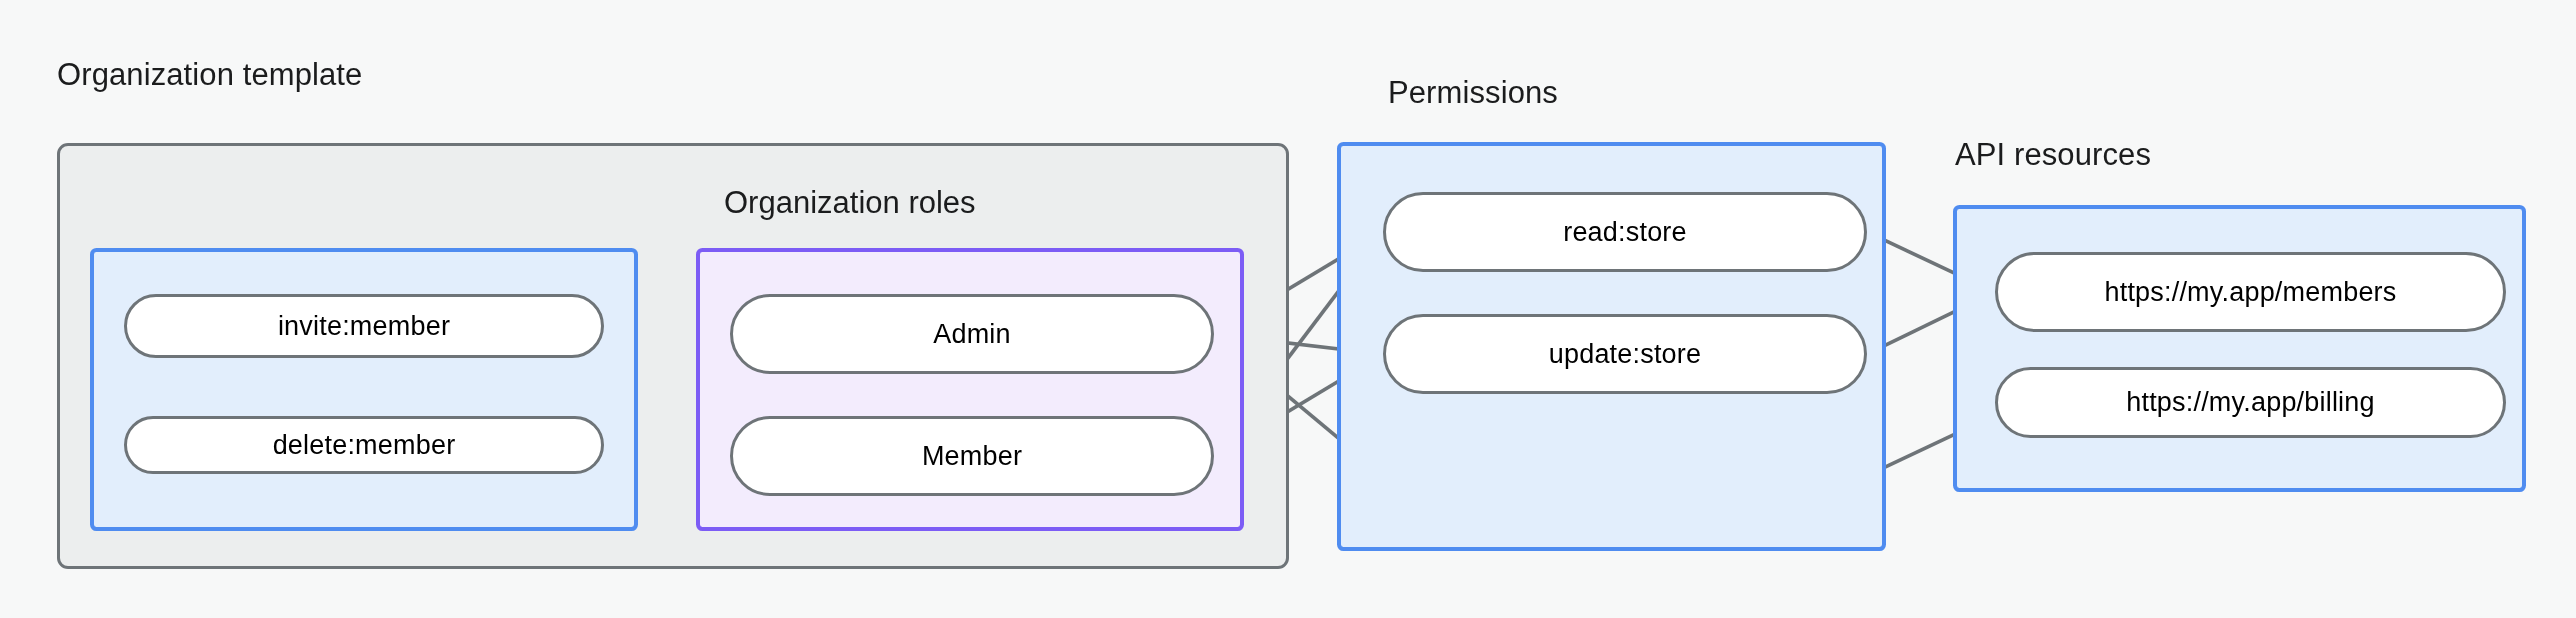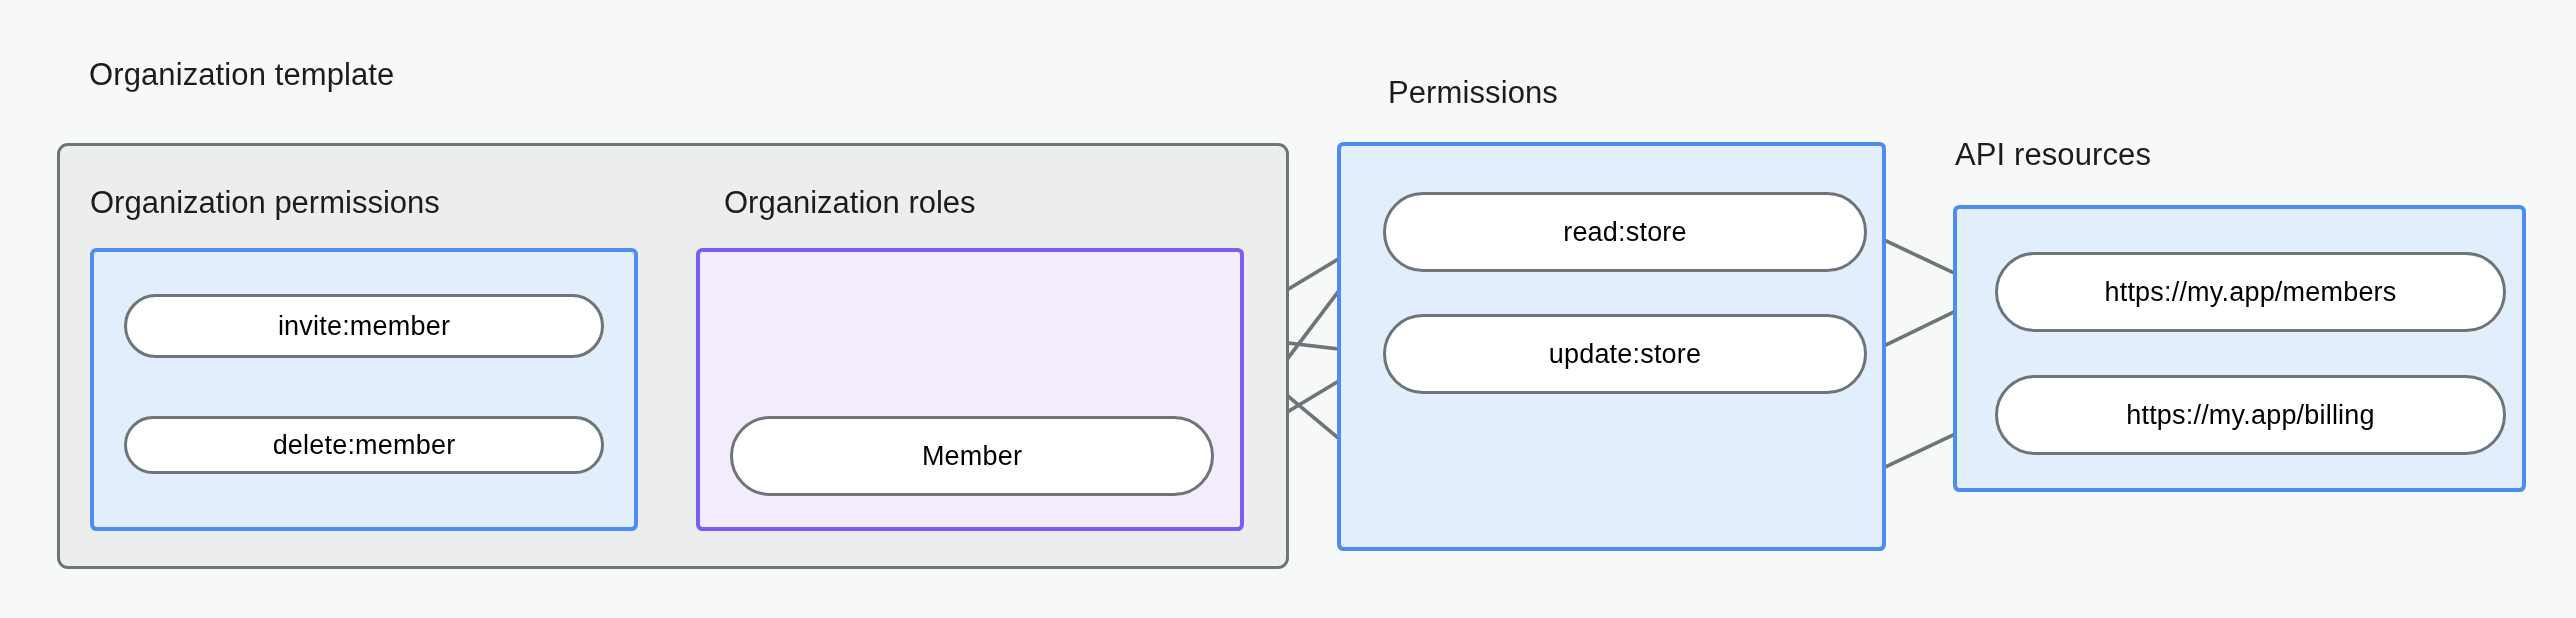--- a/index.html
+++ b/index.html
@@ -116,39 +116,41 @@
 
     <circle cx="662" cy="366" r="11"></circle>
     <circle cx="662" cy="500" r="11"></circle>
     <circle cx="1516" cy="254" r="11"></circle>
     <circle cx="1516" cy="388" r="11"></circle>
     <circle cx="1516" cy="521" r="11"></circle>
     <circle cx="2186" cy="320" r="11"></circle>
     <circle cx="2186" cy="455" r="11"></circle>
   </svg>
 
-  <div class="group-label" style="left:57px; top:59px;margin-left:32px;">Organization template</div>
+  <div class="group-label" style="left:57px; top:59px;">Organization template</div>
 
   <div class="panel panel-outer" style="left:57px; top:143px; width:1232px; height:426px;"></div>
 
-  <div class="inner-label" style="left:90px; top:187px;">Organization permissions</div>
 
   <div class="panel panel-blue" style="left:90px; top:248px; width:548px; height:283px;"></div>
 
   <div class="pill" style="left:124px; top:294px; width:480px; height:64px;">
     <span>invite:member</span>
   </div>
   <div class="pill" style="left:124px; top:416px; width:480px; height:58px;">
     <span>delete:member</span>
   </div>
 
   <div class="inner-label" style="left:696px; top:187px;margin-left:28px;">Organization roles</div>
 
   <div class="panel panel-purple" style="left:696px; top:248px; width:548px; height:283px;"></div>
 
+  <div class="pill" style="left:730px; top:294px; width:484px; height:80px;">
+    <span>Admin</span>
+  </div>
   <div class="pill" style="left:730px; top:416px; width:484px; height:80px;">
     <span>Member</span>
   </div>
 
   <div class="group-label" style="left:1340px; top:77px;margin-left:48px;">Permissions</div>
 
   <div class="panel panel-blue" style="left:1337px; top:142px; width:549px; height:409px;"></div>
 
   <div class="pill" style="left:1383px; top:192px; width:484px; height:80px;">
     <span>read:store</span>
@@ -157,18 +159,18 @@
     <span>update:store</span>
   </div>
 
   <div class="group-label" style="left:1955px; top:139px;">API resources</div>
 
   <div class="panel panel-blue" style="left:1953px; top:205px; width:573px; height:287px;"></div>
 
   <div class="pill" style="left:1995px; top:252px; width:511px; height:80px;">
     <span>https://my.app/members</span>
   </div>
-  <div class="pill" style="left:1995px; top:375px; width:511px; height:80px;">
+  <div class="pill" style="left:1995px; top:367px; width:511px; height:71px;">
     <span>https://my.app/billing</span>
   </div>
 
 </div>
 
 
 </body></html>

